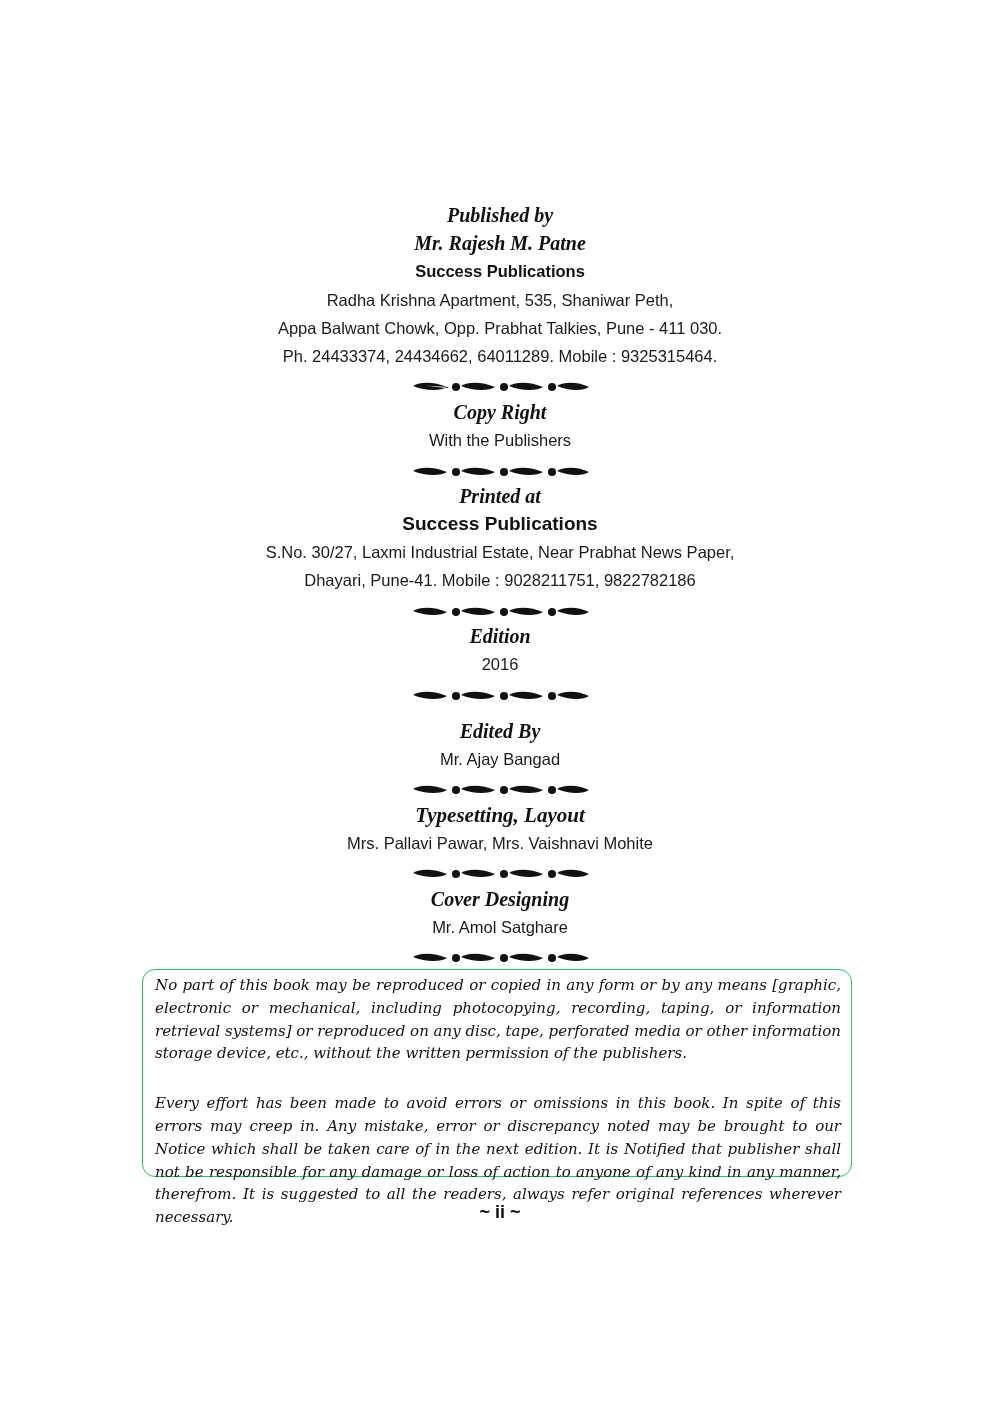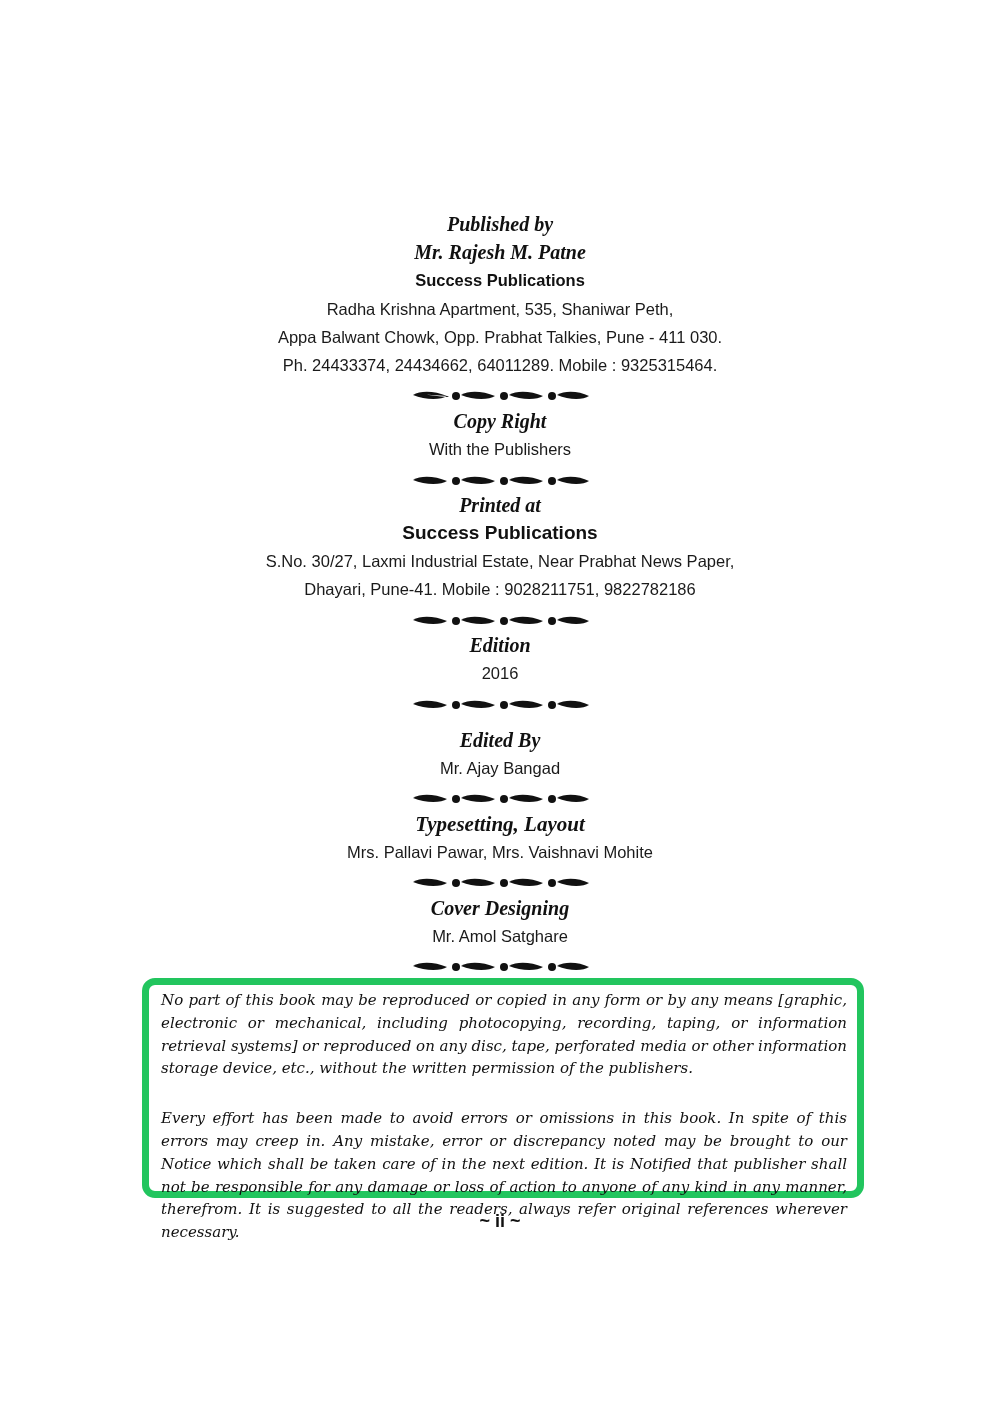--- a/index.html
+++ b/index.html
@@ -1,27 +1,27 @@
 <!DOCTYPE html>
 <html><head>
 <meta charset="utf-8">
 <style>
   html, body { margin: 0; padding: 0; background: #ffffff; }
   body { width: 992px; height: 1403px; position: relative; color: #111111; overflow: hidden; }
-  .page { position: absolute; left: 0; top: 13px; width: 992px; height: 1047px; }
+  .page { position: absolute; left: 0; top: 4px; width: 992px; height: 1047px; }
   .center { position: absolute; left: 0; width: 1000px; text-align: center; }
   .heading { font-family: "Liberation Serif", "DejaVu Serif", serif; font-style: italic; font-weight: bold; font-size: 20px; line-height: 24px; color: #111; }
   .heading.lg { font-size: 21px; }
   .body { font-family: "Liberation Sans", "DejaVu Sans", sans-serif; font-size: 16.5px; line-height: 20px; color: #1a1a1a; }
   .bold-sans { font-family: "Liberation Sans", "DejaVu Sans", sans-serif; font-weight: bold; font-size: 16.5px; line-height: 20px; }
   .bold-sans.lg { font-size: 19px; line-height: 22px; }
   .ornament { position: absolute; left: 411px; width: 178px; height: 14px; }
   .disclaimer {
     position: absolute; left: 142px; top: 965px; width: 708px; height: 206px;
-    border: 7px solid #22c55e; border-radius: 13px; box-sizing: content-box;
+    border: 1px solid #22c55e; border-radius: 13px; box-sizing: content-box;
     padding: 0;
   }
   .disclaimer p {
     margin: 0; padding: 4px 10px 0 12px;
     font-family: "DejaVu Serif", "Liberation Serif", serif; font-style: italic;
     font-size: 15px; line-height: 22.8px; text-align: justify; color: #111;
   }
   .disclaimer p + p { padding-top: 0; margin-top: 27px; }
   .pagenum { font-family: "Liberation Sans", "DejaVu Sans", sans-serif; font-weight: bold; font-size: 18px; }
 </style>

